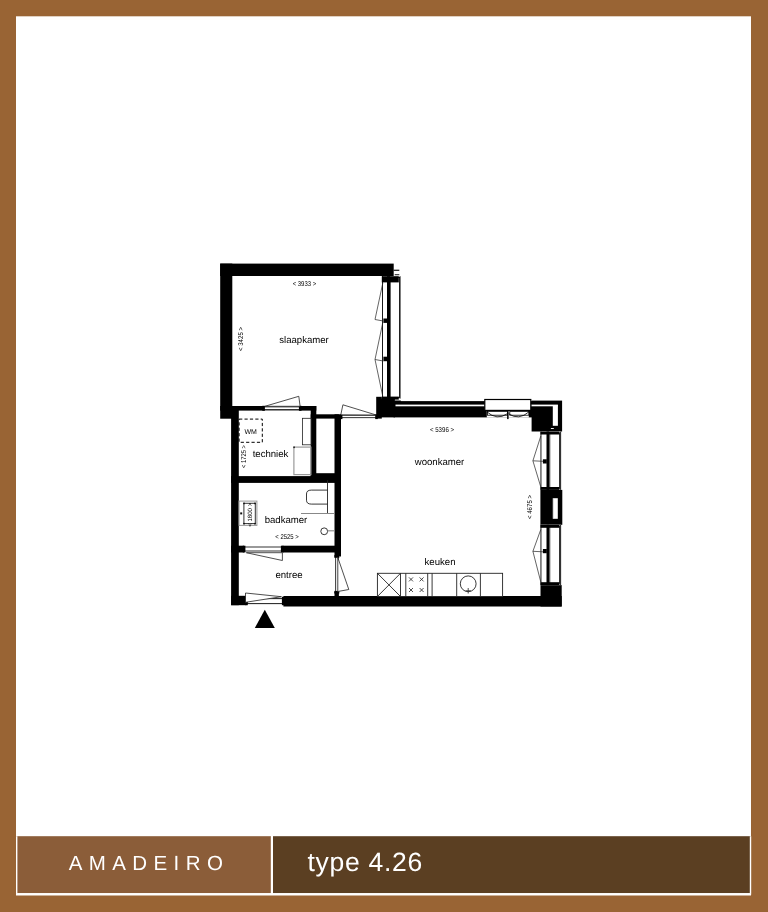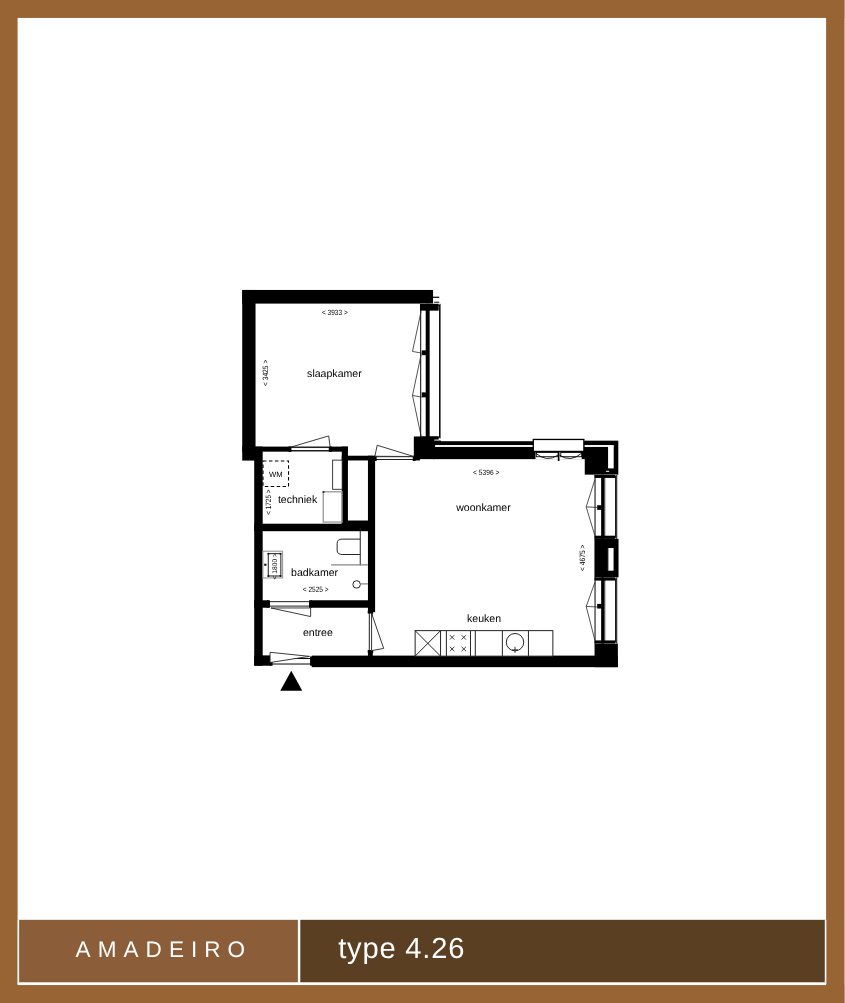--- a/index.html
+++ b/index.html
@@ -1,17 +1,17 @@
 <!DOCTYPE html>
 <html><head>
 <meta charset="utf-8">
 <style>
   html,body{margin:0;padding:0;}
   body{width:768px;height:912px;background:#ffffff;font-family:"Liberation Sans",sans-serif;}
-  .page{position:relative;width:768px;height:912px;background:#fca5a5;overflow:hidden;text-align:right;}
+  .page{position:relative;width:768px;height:912px;background:#7dd3fc;overflow:hidden;text-align:right;}
   svg{display:block;filter:blur(0px);}
   text{font-family:"Liberation Sans",sans-serif;text-rendering:geometricPrecision;}
 </style>
 </head>
 <body>
 <div class="page">
 <svg width="768" height="912" viewBox="0 0 768 912" xmlns="http://www.w3.org/2000/svg">
 
   <rect x="0" y="0" width="768" height="912" fill="#ffffff"></rect>
 

